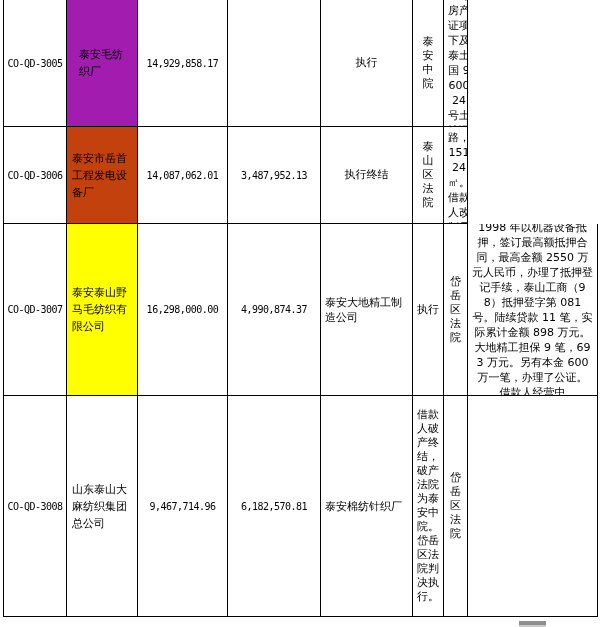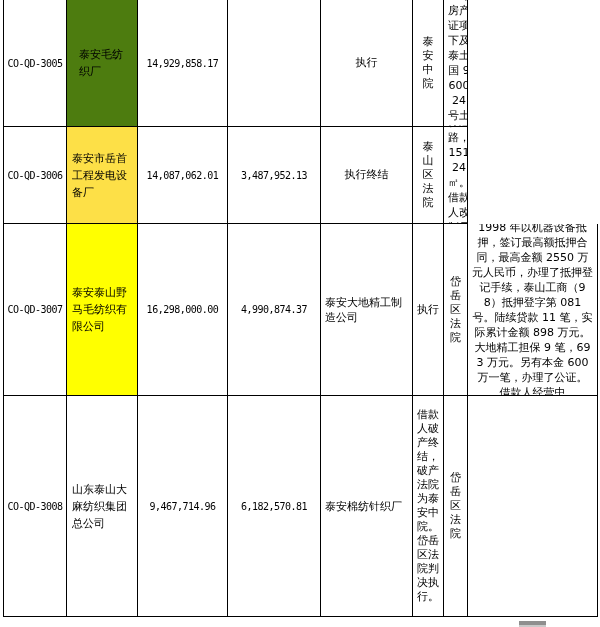--- a/index.html
+++ b/index.html
@@ -65,34 +65,34 @@
     background:#8f8f8f;border-bottom:2px solid #c9c9c9;box-sizing:border-box;
   }
 </style>
 </head>
 <body>
 
 <div class="table">
 
   <div class="row r1">
     <div class="cell id">CO-QD-3005</div>
-    <div class="cell name" style="background: #4d7c0f; padding-left: 12px;">泰安毛纺织厂</div>
+    <div class="cell name" style="background: #a21caf; padding-left: 12px;">泰安毛纺织厂</div>
     <div class="cell num">14,929,858.17</div>
     <div class="cell related"></div>
     <div class="cell status">执行</div>
     <div class="cell court">泰
 安
 中
 院</div>
     <div class="cell notes">判决书判决中行泰安分行可用泰安毛纺织厂第一的财产 94 字第 02-0170-01 号房产证项下及泰土国 960024 号土地证项下土地使用权及设备依法折价或变卖、拍卖后的价款对前述款项优先受偿</div>
   </div>
 
   <div class="row r2">
     <div class="cell id">CO-QD-3006</div>
-    <div class="cell name" style="background: #fde047;">泰安市岳首工程发电设备厂</div>
+    <div class="cell name" style="background: #c2410c;">泰安市岳首工程发电设备厂</div>
     <div class="cell num">14,087,062.01</div>
     <div class="cell num">3,487,952.13</div>
     <div class="cell status">执行终结</div>
     <div class="cell court">泰
 山
 区
 法
 院</div>
     <div class="cell notes">泰土国用（2003）第 0511 号，长城路，15124 ㎡。借款人改制且正在经营中，其名下有土地和房产</div>
   </div>

